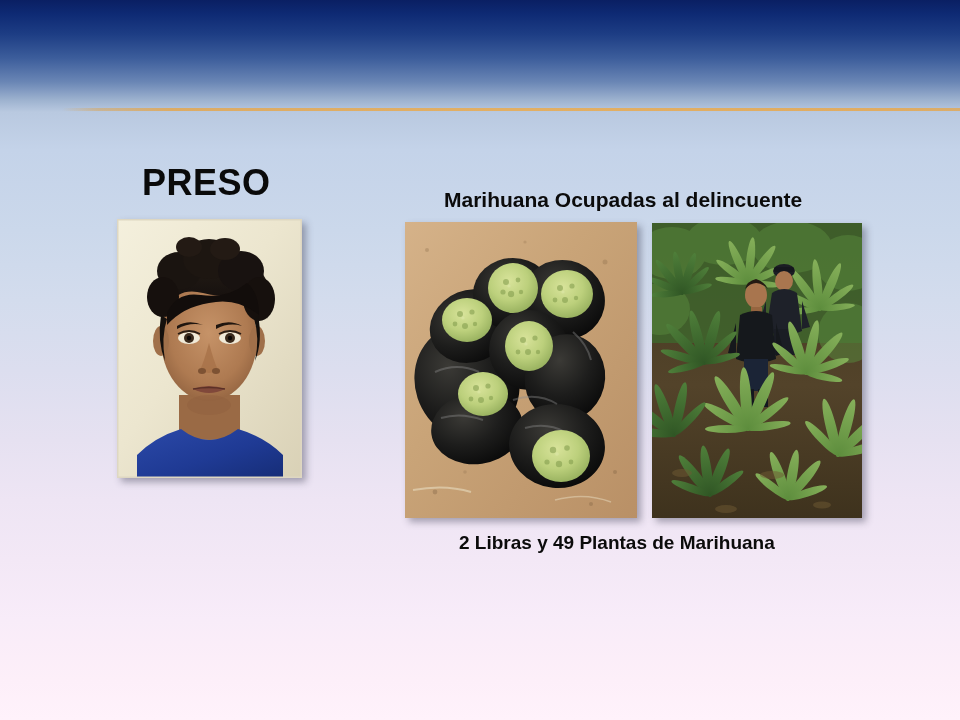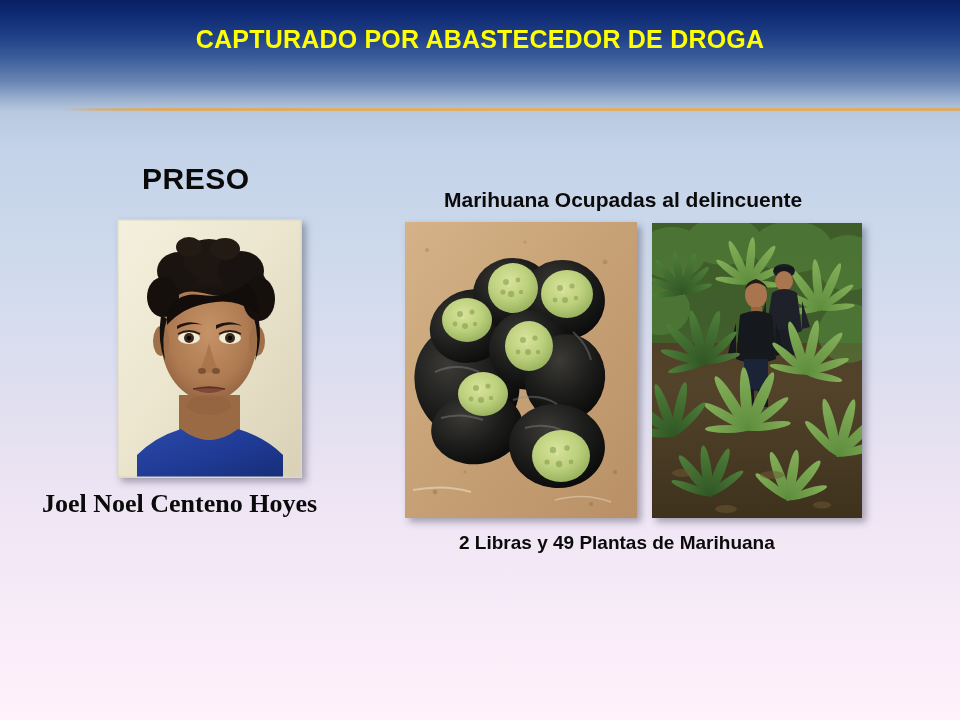--- a/index.html
+++ b/index.html
@@ -66,21 +66,21 @@
     letter-spacing: 0.2px;
     font-family: "Liberation Sans", sans-serif;
   }
   .title-line { display: block; white-space: nowrap; }
 
   
   .label-preso {
     position: absolute;
     left: 142px;
     top: 162px;
-    font-size: 30px;
+    font-size: 36px;
     font-weight: bold;
     color: #0a0a0a;
     font-family: "Liberation Sans", sans-serif;
     letter-spacing: 0.5px;
   }
   .label-evidencias {
     position: absolute;
     left: 444px;
     top: 188px;
     font-size: 21px;
@@ -122,21 +122,20 @@
   #photo-mugshot { left: 117px; top: 219px; width: 185px; height: 259px; }
   #photo-evidence-drugs { left: 405px; top: 222px; width: 232px; height: 296px; }
   #photo-evidence-plantation { left: 652px; top: 223px; width: 210px; height: 295px; }
 </style>
 </head>
 <body>
 
 <div id="slide">
 
   <div class="title-block">
-    <span class="title-line">CAPTURADO POR ABASTECEDOR DE DROGA</span>
   </div>
 
   <div class="divider"></div>
 
   <div class="label-preso">PRESO</div>
 
   <div class="label-evidencias">Marihuana Ocupadas al delincuente</div>
 
   <div class="photo" id="photo-mugshot">
     <svg viewBox="0 0 185 259" preserveAspectRatio="none" aria-hidden="true">
@@ -205,21 +204,20 @@
 
       <path d="M76 170 Q92 164 108 170 Q92 178 76 170 Z" fill="#80483a"></path>
       <path d="M76 170 Q92 167 108 170" stroke="#5a3026" stroke-width="1.4" fill="none"></path>
 
       <ellipse cx="92" cy="186" rx="22" ry="10" fill="#8c5c3c" opacity="0.35"></ellipse>
 
       <rect x="0" y="0" width="185" height="259" fill="none" stroke="#ded7c2" stroke-width="3"></rect>
     </svg>
   </div>
 
-  <div class="label-name">Joel Noel Centeno Hoyes</div>
 
   <div class="photo" id="photo-evidence-drugs">
     <svg viewBox="0 0 232 296" preserveAspectRatio="none" aria-hidden="true">
       <defs>
         <linearGradient id="dirtG" x1="0" y1="0" x2="1" y2="1">
           <stop offset="0%" stop-color="#d5b289"></stop>
           <stop offset="40%" stop-color="#c9a478"></stop>
           <stop offset="100%" stop-color="#b99066"></stop>
         </linearGradient>
         <radialGradient id="bagG" cx="38%" cy="32%" r="72%">

